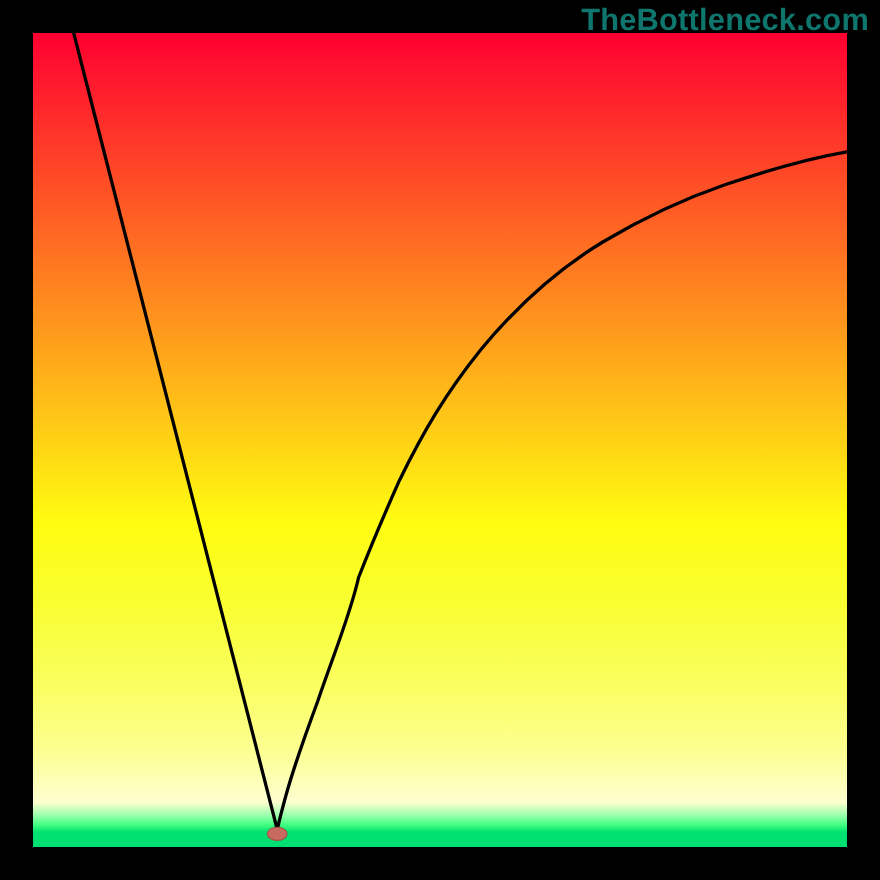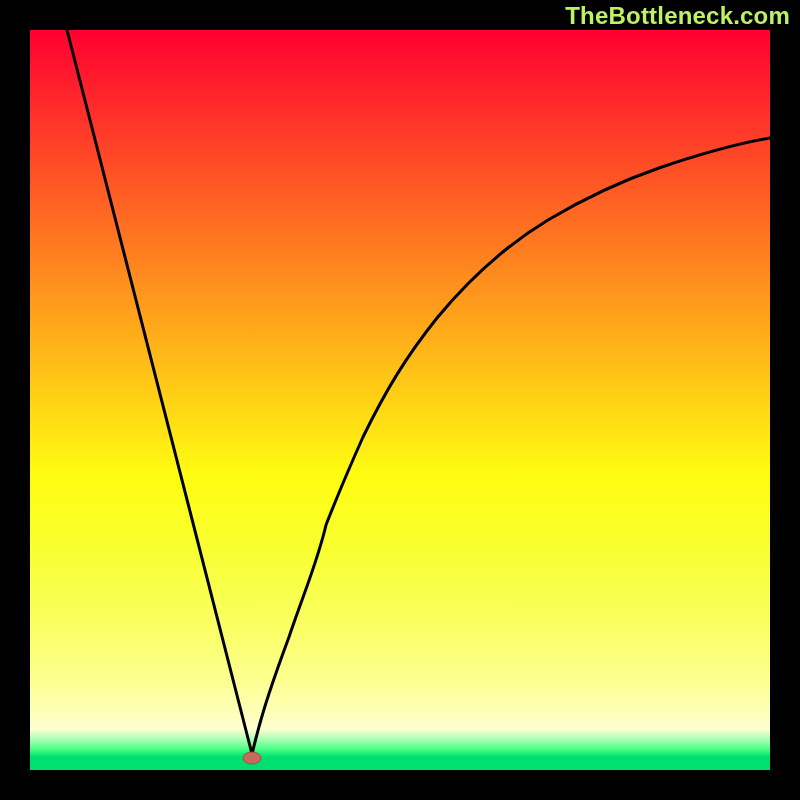--- a/index.html
+++ b/index.html
@@ -13,22 +13,22 @@
   .frame {
     position: relative;
     width: 800px;
     height: 800px;
     background: #000;
   }
   .attr {
     position: absolute;
     top: 2px;
     right: 10px;
-    color: #bef264;
-    font-size: 24px;
+    color: #0f766e;
+    font-size: 28px;
     font-weight: 600;
     letter-spacing: 0.2px;
     z-index: 5;
   }
   .plot {
     position: absolute;
     left: 30px;
     top: 30px;
     width: 740px;
     height: 740px;

